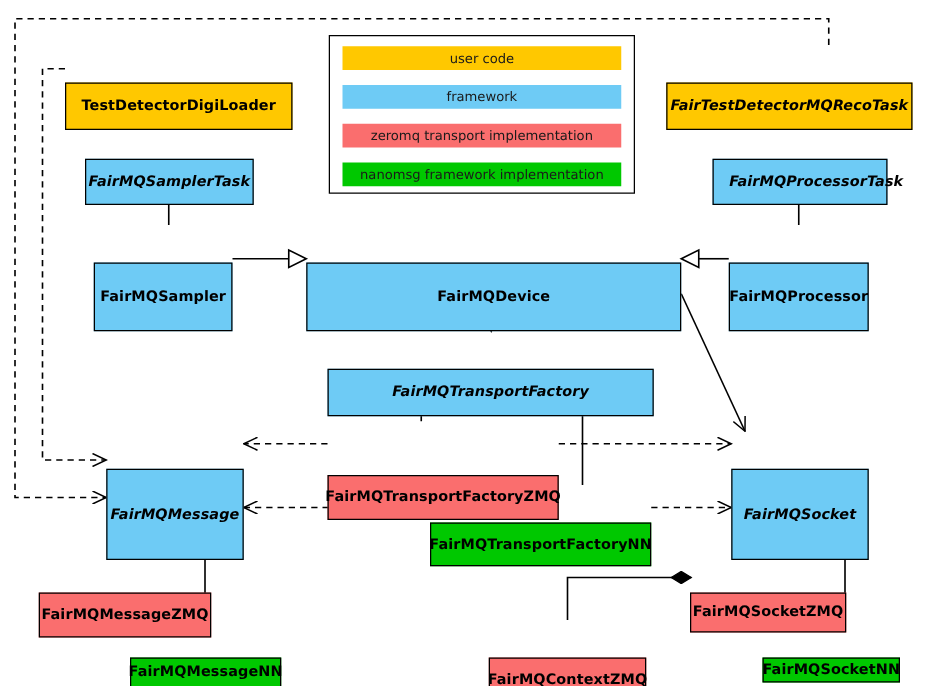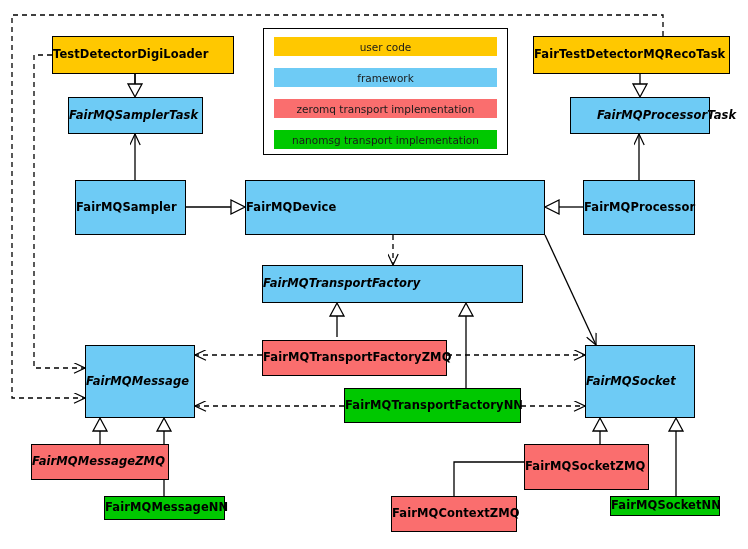--- a/index.html
+++ b/index.html
@@ -24,27 +24,29 @@
     width: 748px;
     height: 549px;
     pointer-events: none;
   }
   .node {
     position: absolute;
     box-sizing: border-box;
     border: 1px solid #000000;
     display: flex;
     align-items: center;
+    justify-content: center;
     text-align: center;
     font-size: 11.5px;
     font-weight: bold;
     color: #000000;
     line-height: 1.15;
     letter-spacing: 0.1px;
     z-index: 2;
+    margin-top: 30px;
   }
   .node.italic {
     font-style: italic;
   }
   .c-user   { background: #ffc800; }
   .c-frame  { background: #6ecbf5; }
   .c-zmq    { background: #fa6e6e; }
   .c-nn     { background: #00c800; }
 
   
@@ -153,68 +155,68 @@
     <div class="legend-row" style="background:#ffc800">
       <span>user code</span>
     </div>
     <div class="legend-row" style="background:#6ecbf5">
       <span>framework</span>
     </div>
     <div class="legend-row" style="background:#fa6e6e">
       <span>zeromq transport implementation</span>
     </div>
     <div class="legend-row" style="background:#00c800">
-      <span>nanomsg transport implementation</span>
+      <span>nanomsg framework implementation</span>
     </div>
   </div>
 
   <div id="node-layer">
       <div class="node c-user" style="left: 52px; top: 36px; width: 182px; height: 38px;">
         <span>TestDetectorDigiLoader</span>
       </div>
-      <div class="node c-user" style="left: 533px; top: 36px; width: 197px; height: 38px;">
+      <div class="node c-user" style="left: 533px; top: 36px; width: 197px; height: 38px; font-style: italic;">
         <span>FairTestDetectorMQRecoTask</span>
       </div>
       <div class="node c-frame italic" style="left: 68px; top: 97px; width: 135px; height: 37px;">
         <span>FairMQSamplerTask</span>
       </div>
       <div class="node c-frame italic" style="left: 570px; top: 97px; width: 140px; height: 37px; padding-left: 26px;">
         <span>FairMQProcessorTask</span>
       </div>
       <div class="node c-frame" style="left: 75px; top: 180px; width: 111px; height: 55px;">
         <span>FairMQSampler</span>
       </div>
       <div class="node c-frame" style="left: 245px; top: 180px; width: 300px; height: 55px;">
         <span>FairMQDevice</span>
       </div>
       <div class="node c-frame" style="left: 583px; top: 180px; width: 112px; height: 55px;">
         <span>FairMQProcessor</span>
       </div>
       <div class="node c-frame italic" style="left: 262px; top: 265px; width: 261px; height: 38px;">
         <span>FairMQTransportFactory</span>
       </div>
-      <div class="node c-zmq" style="left: 262px; top: 340px; width: 185px; height: 36px;">
+      <div class="node c-zmq" style="left: 262px; top: 350px; width: 185px; height: 36px;">
         <span>FairMQTransportFactoryZMQ</span>
       </div>
       <div class="node c-nn" style="left: 344px; top: 388px; width: 177px; height: 35px;">
         <span>FairMQTransportFactoryNN</span>
       </div>
       <div class="node c-frame italic" style="left: 85px; top: 345px; width: 110px; height: 73px;">
         <span>FairMQMessage</span>
       </div>
       <div class="node c-frame italic" style="left: 585px; top: 345px; width: 110px; height: 73px;">
         <span>FairMQSocket</span>
       </div>
-      <div class="node c-zmq" style="left: 31px; top: 444px; width: 138px; height: 36px; font-style: italic;">
+      <div class="node c-zmq" style="left: 31px; top: 444px; width: 138px; height: 36px;">
         <span>FairMQMessageZMQ</span>
       </div>
       <div class="node c-nn" style="left: 104px; top: 496px; width: 121px; height: 24px;">
         <span>FairMQMessageNN</span>
       </div>
-      <div class="node c-zmq" style="left: 524px; top: 444px; width: 125px; height: 46px;">
+      <div class="node c-zmq" style="left: 552px; top: 444px; width: 125px; height: 32px;">
         <span>FairMQSocketZMQ</span>
       </div>
       <div class="node c-nn" style="left: 610px; top: 496px; width: 110px; height: 20px;">
         <span>FairMQSocketNN</span>
       </div>
       <div class="node c-zmq" style="left: 391px; top: 496px; width: 126px; height: 36px;">
         <span>FairMQContextZMQ</span>
       </div>
     </div>
 

